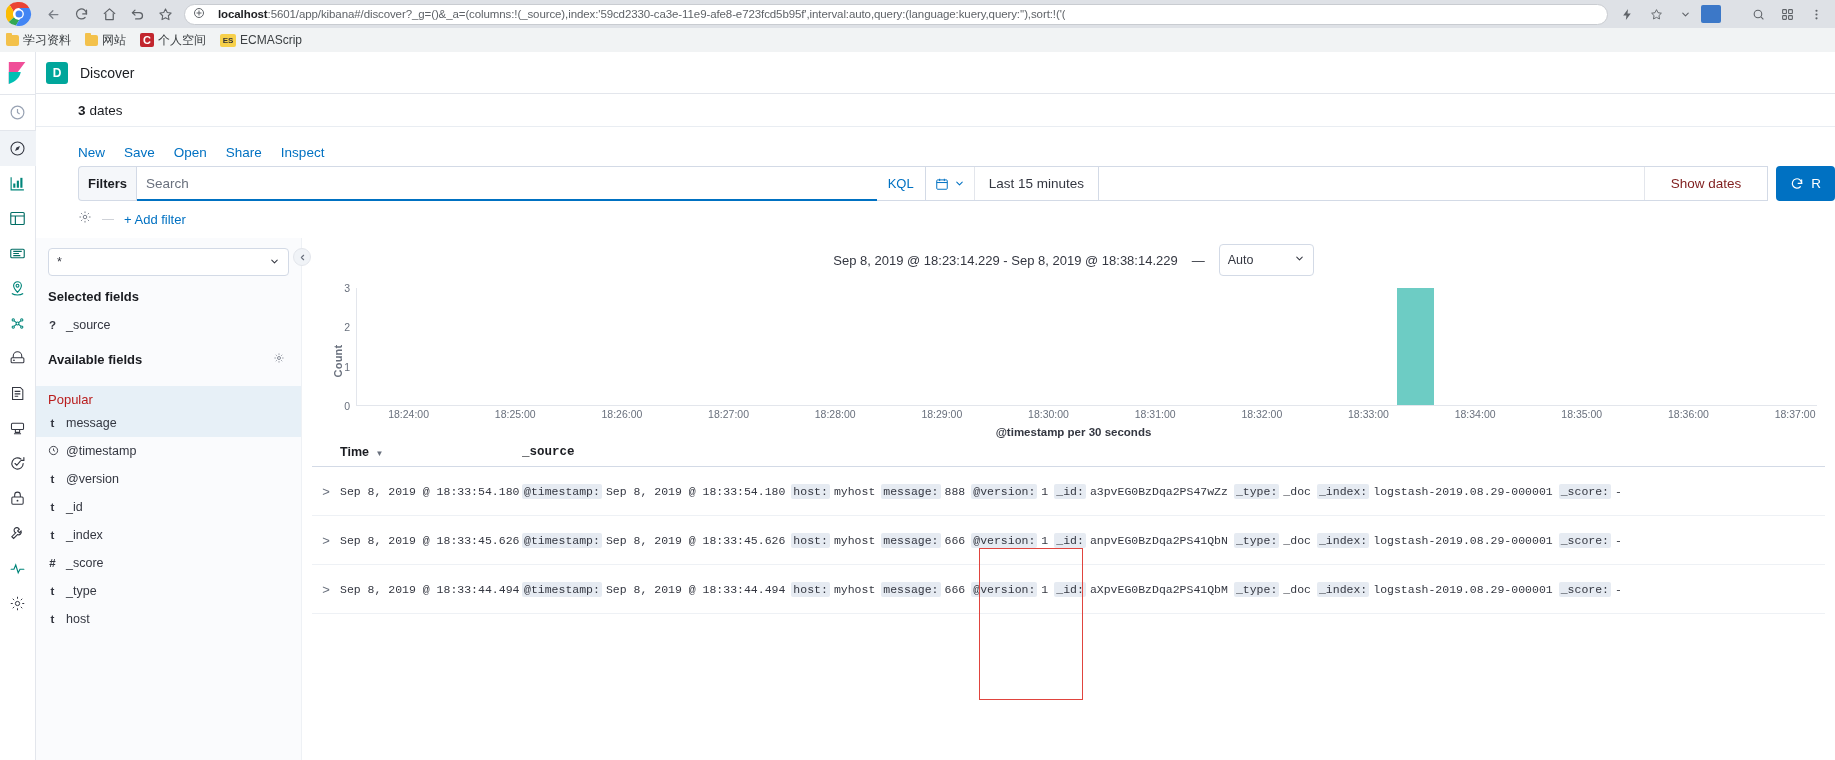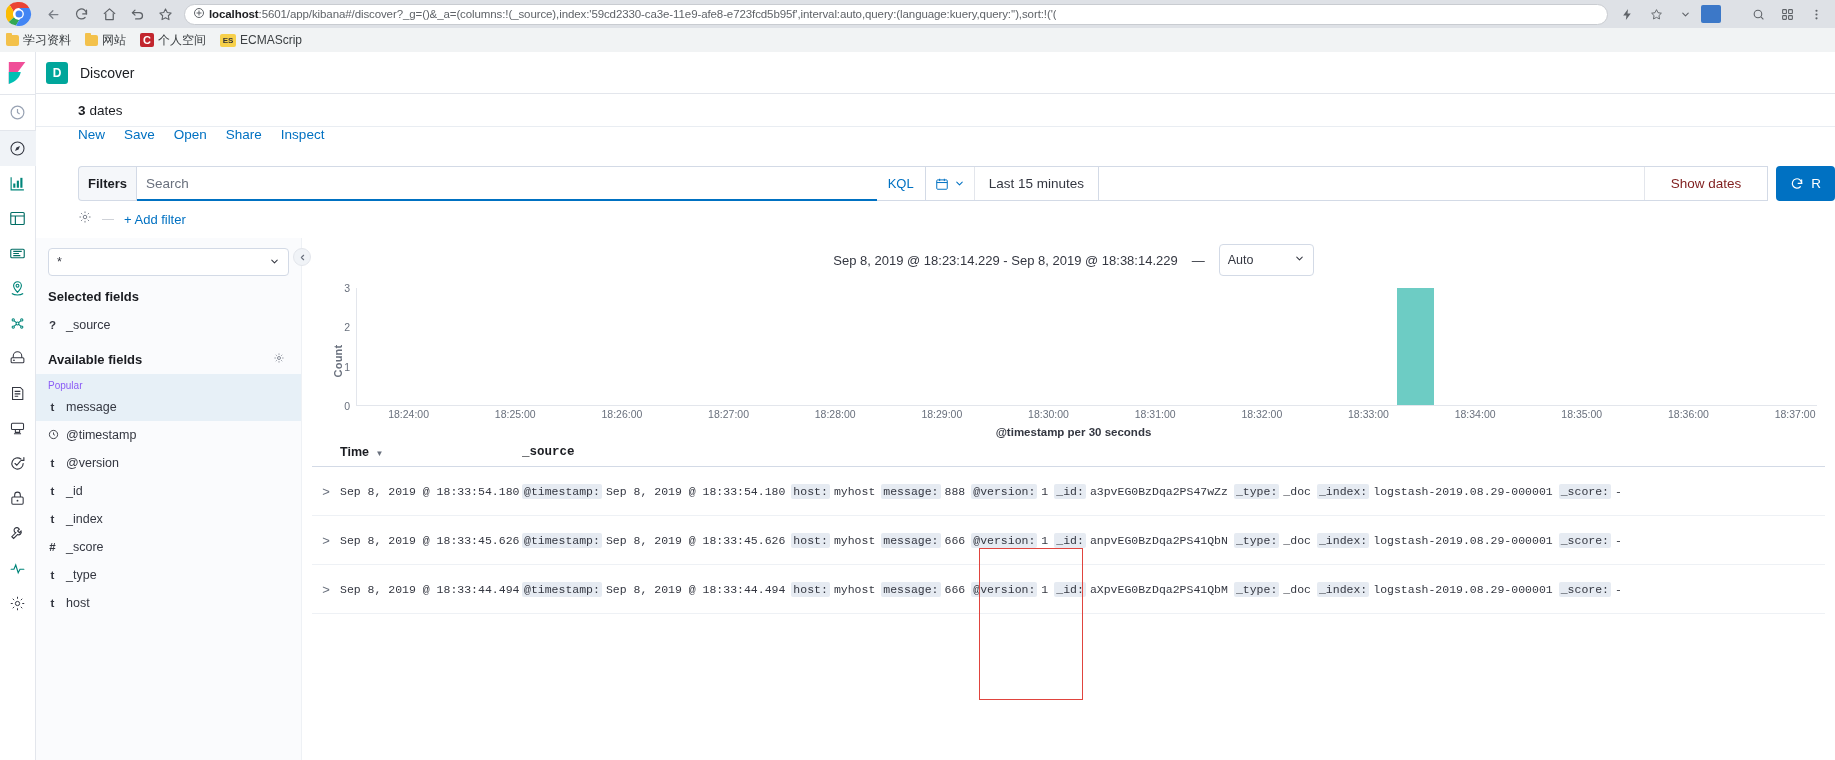--- a/index.html
+++ b/index.html
@@ -15,21 +15,21 @@
     height: 28px; background: #dee1e6; display: flex; align-items: center;
     padding: 0 6px; gap: 2px; position: relative;
   }
   .chrome-logo { width: 26px; height: 26px; position: relative; flex: 0 0 auto; margin-right: 6px;}
   .nav-btn {
     width: 26px; height: 24px; display: flex; align-items: center; justify-content: center;
     color: #5f6368; font-size: 15px; border-radius: 3px; flex: 0 0 auto;
   }
   .omnibox {
     flex: 1 1 auto; height: 21px; background: #fff; border: 1px solid #c9ccd1; border-radius: 11px;
-    display: flex; align-items: center; padding: 0 8px; gap: 4px; margin: 0 4px;
+    display: flex; align-items: center; padding: 0 8px; gap: 13px; margin: 0 4px;
     overflow: hidden; min-width: 0;
   }
   .omnibox .shield { color: #5f6368; font-size: 11px; flex: 0 0 auto; }
   .omnibox .url {
     font-size: 11.5px; color: #5f6368; white-space: nowrap; overflow: hidden;
     text-overflow: clip; letter-spacing: -0.1px;
   }
   .omnibox .url b { color: #202124; font-weight: 600; }
   .chrome-right { display: flex; align-items: center; gap: 3px; flex: 0 0 auto; }
   .ext-blue { width: 20px; height: 18px; background: #3c78c8; border-radius: 2px; }
@@ -81,21 +81,21 @@
     width:22px; height:22px; background:#00a69b; color:#fff; border-radius:3px;
     display:flex; align-items:center; justify-content:center; font-size:12px; font-weight:700;
   }
   .app-title { font-size:14px; color:#1a1c21; }
 
   .hits-bar { height:33px; display:flex; align-items:center; padding-left:42px;
     border-bottom:1px solid #e9edf2; }
   .hits-bar .n { font-weight:700; font-size:13.5px; color:#1a1c21; }
   .hits-bar .t { font-size:13.5px; color:#1a1c21; margin-left:4px; }
 
-  .menu-bar { height:33px; display:flex; align-items:flex-start; gap:19px; padding-left:42px; }
+  .menu-bar { height:33px; display:flex; align-items:flex-end; gap:19px; padding-left:42px; }
   .menu-bar a { font-size:13.5px; color:#0071c2; text-decoration:none; }
 
   
   .query-row { display:flex; align-items:stretch; padding:6px 0 0 42px; gap:0; }
   .filters-btn {
     width:58px; background:#f5f7fa; border:1px solid #d3dae6; border-right:none;
     border-radius:4px 0 0 4px; display:flex; align-items:center; justify-content:center;
     font-size:13px; font-weight:700; color:#1a1c21;
   }
   .search-wrap {
@@ -142,21 +142,21 @@
   .idx-select {
     margin:0 12px 0 12px; height:28px; border:1px solid #d3dae6; border-radius:4px;
     background:#fff; display:flex; align-items:center; justify-content:space-between;
     padding:0 8px; font-size:12.5px; color:#343741;
   }
   .idx-select .chev { color:#343741; font-size:10px; }
   .fld-head { font-size:13px; font-weight:700; color:#1a1c21; padding:13px 12px 7px 12px; }
   .fld-row { display:flex; align-items:center; gap:9px; padding:7px 12px; font-size:12.5px; color:#343741; }
   .fld-row .ty { width:9px; text-align:center; color:#343741; font-weight:700; font-size:11.5px; flex:0 0 auto;}
   .popular-block { background:#e7f0f7; }
-  .popular-label { font-size:10px; color:#8b5cf6; padding:6px 12px 2px 12px; }
+  .popular-label { font-size:13px; color:#b91c1c; padding:6px 12px 2px 12px;margin-top:12px; }
 
   
   .collapse-handle {
     position:absolute; left:-9px; top:10px; width:18px; height:18px; border-radius:50%;
     background:#f0f3f7; border:1px solid #e3e6ec; display:flex; align-items:center;
     justify-content:center; font-size:9px; color:#69707d; z-index:5;
   }
 
   
   .content { flex:1 1 auto; min-width:0; position:relative; padding-left:10px; }

